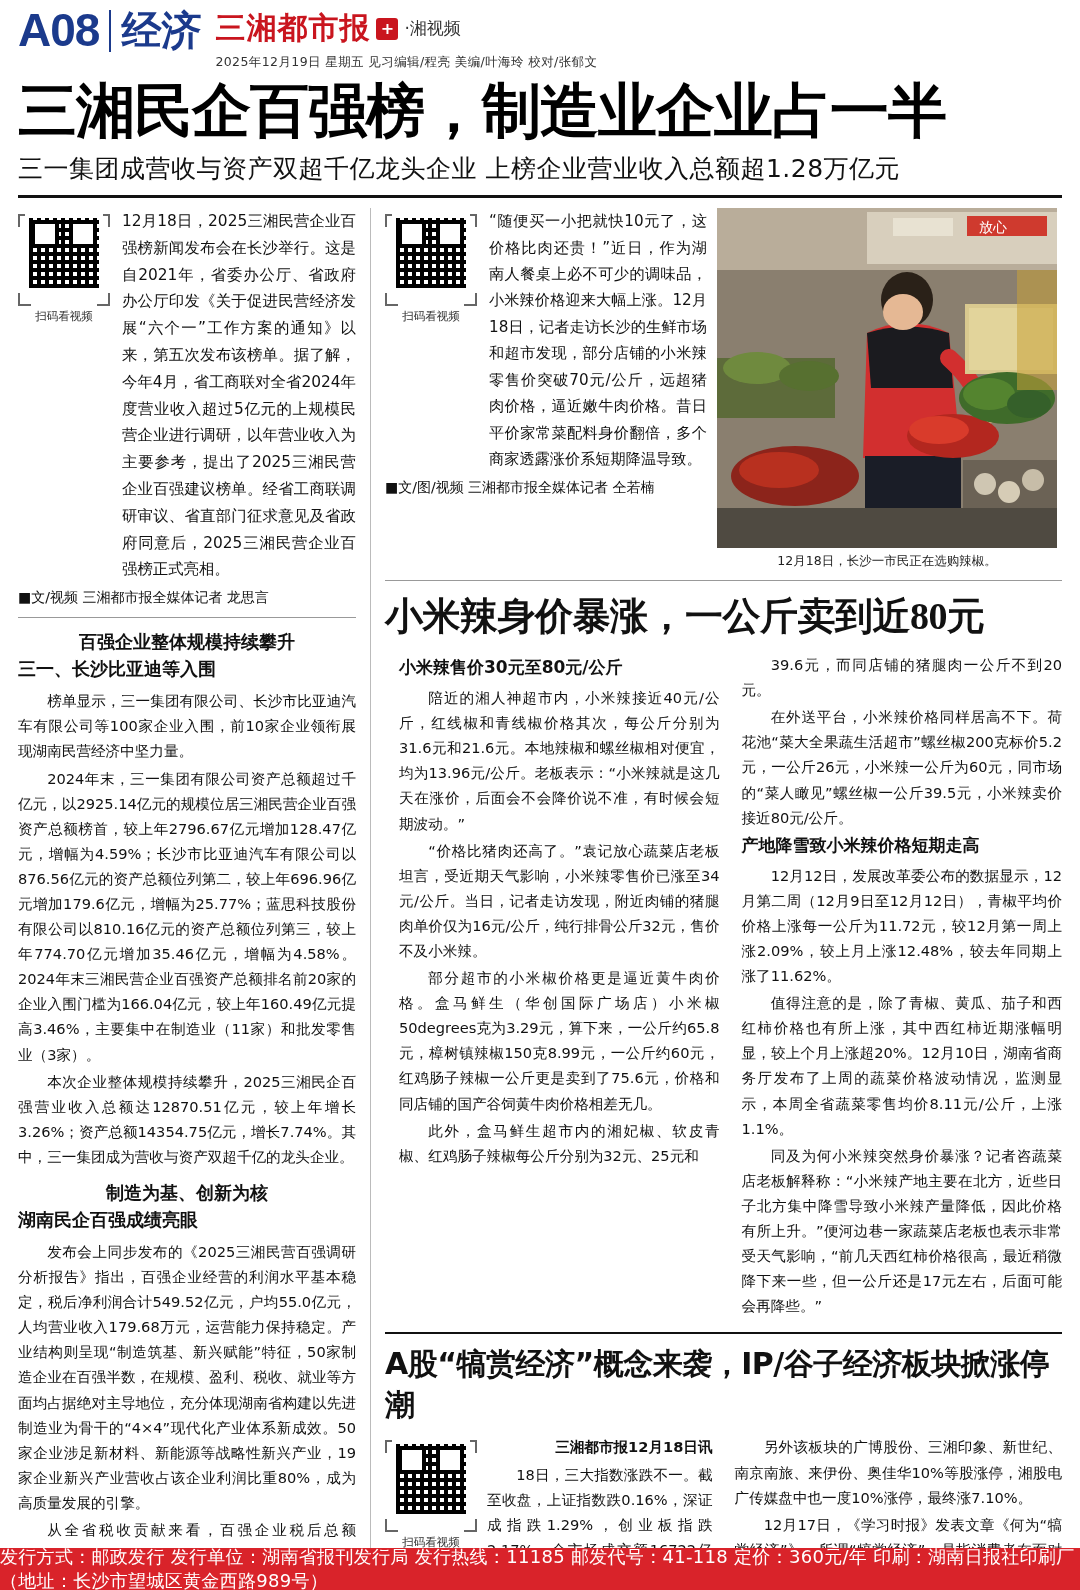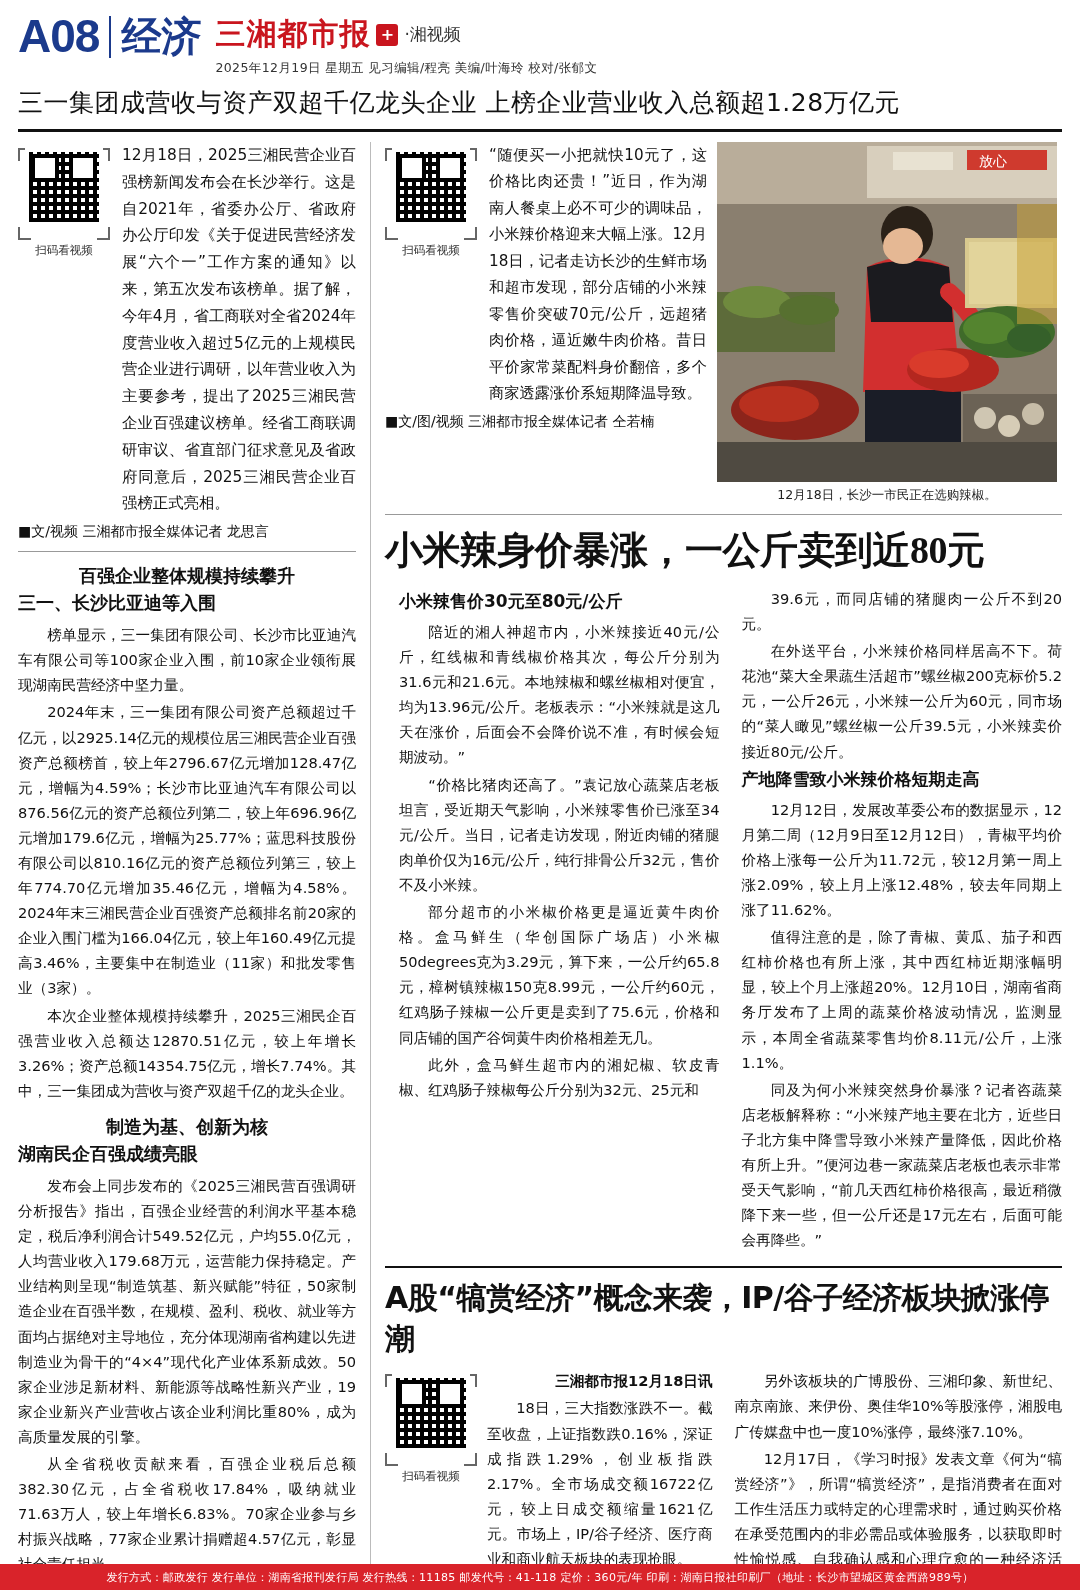--- a/index.html
+++ b/index.html
@@ -8,21 +8,21 @@
     width:1080px; height:1590px;
     background:#ffffff;
     font-family:"Liberation Serif", serif;
     color:#111;
     position:relative;
     overflow:hidden;
   }
   .page { width:1080px; height:1590px; position:relative; padding:0 18px; }
 
   
-  .masthead { display:flex; align-items:flex-start; padding-top:10px; height:72px; }
+  .masthead { display:flex; align-items:flex-start; padding-top:4px; height:72px; }
   .folio { font-family:"Liberation Sans", sans-serif; font-size:46px; font-weight:bold; color:#1b3a8c; letter-spacing:-1px; line-height:52px; }
   .folio-sep { width:2px; height:42px; background:#1b3a8c; margin:6px 10px 0 10px; }
   .section-name { font-family:"DejaVu Sans", sans-serif; font-size:40px; font-weight:bold; color:#1b3a8c; line-height:52px; }
   .mast-right { margin-left:14px; padding-top:4px; }
   .mast-logo-row { display:flex; align-items:center; gap:6px; }
   .paper-logo { font-family:"DejaVu Sans", sans-serif; font-size:30px; font-weight:bold; color:#c9151e; letter-spacing:1px; }
   .vplus { display:inline-flex; align-items:center; justify-content:center; width:22px; height:22px; background:#c9151e; color:#fff; font-size:16px; font-weight:bold; border-radius:3px; font-family:"DejaVu Sans", sans-serif; }
   .vname { font-family:"DejaVu Sans", sans-serif; font-size:17px; color:#333; }
   .mast-meta { font-family:"DejaVu Sans", sans-serif; font-size:12.5px; color:#333; margin-top:5px; letter-spacing:0.4px; }
 
@@ -83,21 +83,21 @@
   .twocol .c { flex:1; }
   .subhead { font-family:"DejaVu Sans", sans-serif; font-size:17px; font-weight:bold; margin:4px 0 6px 0; }
 
   .head3 { font-family:"DejaVu Sans", sans-serif; font-size:30px; font-weight:bold; letter-spacing:-0.5px; }
 
   .bottom-sec { margin-top:8px; }
   .bottom-cols { display:flex; gap:22px; margin-top:8px; }
   .bottom-cols .c { flex:1; }
   .qr-inline { display:flex; gap:10px; }
 
-  .footer { position:absolute; left:0; right:0; bottom:0; height:26px; background:#d9232a; color:#fff; font-family:"DejaVu Sans", sans-serif; font-size:11px; display:flex; align-items:center; justify-content:center; letter-spacing:0.3px; }
+  .footer { position:absolute; left:0; right:0; bottom:0; height:42px; background:#d9232a; color:#fff; font-family:"DejaVu Sans", sans-serif; font-size:18px; display:flex; align-items:center; justify-content:center; letter-spacing:0.3px; }
 </style>
 </head>
 <body>
 
 <div class="page">
 
   <div class="masthead">
     <div class="folio">A08</div>
     <div class="folio-sep"></div>
     <div class="section-name">经济</div>
@@ -105,20 +105,21 @@
       <div class="mast-logo-row">
         <span class="paper-logo">三湘都市报</span>
         <span class="vplus">+</span>
         <span class="vname">·湘视频</span>
       </div>
       <div class="mast-meta">2025年12月19日  星期五  见习编辑/程亮  美编/叶海玲  校对/张郁文</div>
     </div>
   </div>
 
   <div class="headline-wrap">
+    <div class="headline">三湘民企百强榜，制造业企业占一半</div>
     <div class="subheadline">三一集团成营收与资产双超千亿龙头企业  上榜企业营业收入总额超1.28万亿元</div>
   </div>
   <div class="rule-thick"></div>
 
   <div class="body-area">
 
     <div class="col-left">
       <div class="qr-row">
         <div class="qr-box">
           <div class="qr-frame">

